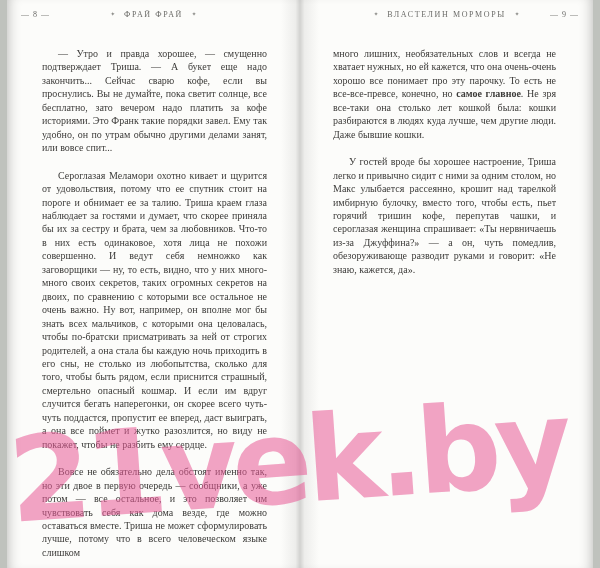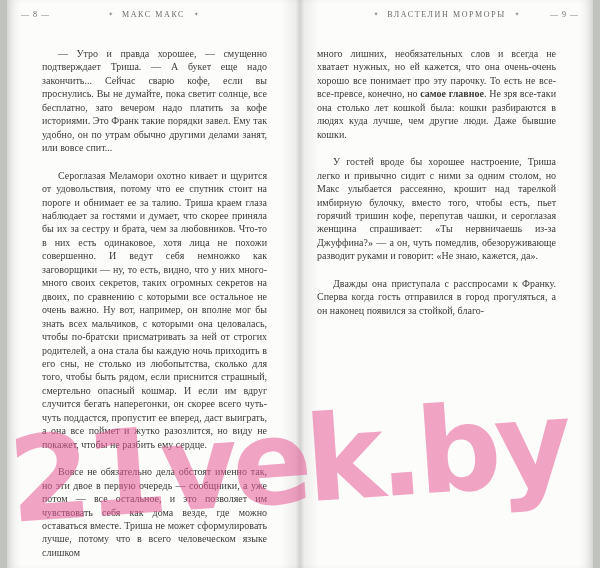--- a/index.html
+++ b/index.html
@@ -81,21 +81,21 @@
     position: absolute;
     top: 33px;
     bottom: 0;
     font-size: 10px;
     line-height: 13.45px;
     color: #3c3b39;
     text-align: justify;
     overflow: hidden;
   }
   .page.left  .page-body { left: 21px; right: 19px; }
-  .page.right .page-body { left: 3px; right: 23px; }
+  .page.right .page-body { left: 19px; right: 23px; }
   .page-body p {
     margin: 14px;
     text-indent: 16px;
   }
   .page-body p.no-indent { text-indent: 0; }
   .page-body p.gap-before { margin-top: 13px; }
   .emph { font-weight: bold; }
   .watermark {
     position: absolute;
     left: 14px;
@@ -115,21 +115,21 @@
 </head>
 <body>
 
 <div class="spread">
 
   <div class="page left">
     <div class="page-header">
       <span class="pagenum at-left">— 8 —</span>
       <span class="running-title">
         <span class="orn">✦</span>
-        <span>МАКС МАКС</span>
+        <span>ФРАЙ ФРАЙ</span>
         <span class="orn">✦</span>
       </span>
     </div>
     <div class="page-body">
       <p>— Утро и правда хорошее, — смущенно подтверждает Триша. — А букет еще надо закончить... Сейчас сварю кофе, если вы проснулись. Вы не думайте, пока светит солнце, все бесплатно, зато вечером надо платить за кофе историями. Это Франк такие порядки завел. Ему так удобно, он по утрам обычно другими делами занят, или вовсе спит...</p>
       <p>Сероглазая Меламори охотно кивает и щурится от удовольствия, потому что ее спутник стоит на пороге и обнимает ее за талию. Триша краем глаза наблюдает за гостями и думает, что скорее приняла бы их за сестру и брата, чем за любовников. Что-то в них есть одинаковое, хотя лица не похожи совершенно. И ведут себя немножко как заговорщики — ну, то есть, видно, что у них много-много своих секретов, таких огромных секретов на двоих, по сравнению с которыми все остальное не очень важно. Ну вот, например, он вполне мог бы знать всех мальчиков, с которыми она целовалась, чтобы по-братски присматривать за ней от строгих родителей, а она стала бы каждую ночь приходить в его сны, не столько из любопытства, сколько для того, чтобы быть рядом, если приснится страшный, смертельно опасный кошмар. И если им вдруг случится бегать наперегонки, он скорее всего чуть-чуть поддастся, пропустит ее вперед, даст выиграть, а она все поймет и жутко разозлится, но виду не покажет, чтобы не разбить ему сердце.</p>
       <p>Вовсе не обязательно дела обстоят именно так, но эти двое в первую очередь — сообщники, а уже потом — все остальное, и это позволяет им чувствовать себя как дома везде, где можно оставаться вместе. Триша не может сформулировать лучше, потому что в всего человеческом языке слишком</p>
     </div>
   </div>
 
@@ -140,21 +140,20 @@
         <span>ВЛАСТЕЛИН МОРМОРЫ</span>
         <span class="orn">✦</span>
       </span>
       <span class="pagenum at-right">— 9 —</span>
     </div>
     <div class="page-body">
       <p class="no-indent">
         <span>много лишних, необязательных слов и всегда не хватает нужных, но ей кажется, что она очень-очень хорошо все понимает про эту парочку. То есть не все-все-превсе, конечно, но </span><span class="emph">самое главное</span><span>. Не зря все-таки она столько лет кошкой была: кошки разбираются в людях куда лучше, чем другие люди. Даже бывшие кошки.</span>
       </p>
       <p class="gap-before">У гостей вроде бы хорошее настроение, Триша легко и привычно сидит с ними за одним столом, но Макс улыбается рассеянно, крошит над тарелкой имбирную булочку, вместо того, чтобы есть, пьет горячий тришин кофе, перепутав чашки, и сероглазая женщина спрашивает: «Ты нервничаешь из-за Джуффина?» — а он, чуть помедлив, обезоруживающе разводит руками и говорит: «Не знаю, кажется, да».</p>
-      <p class="gap-before">Дважды она приступала с расспросами к Франку. Сперва когда гость отправился в город прогуляться, а он наконец появился за стойкой, благо-</p>
     </div>
   </div>
 
   <div class="gutter"></div>
 
   <div class="watermark">21vek.by</div>
 
 </div>
 
 </body></html>

